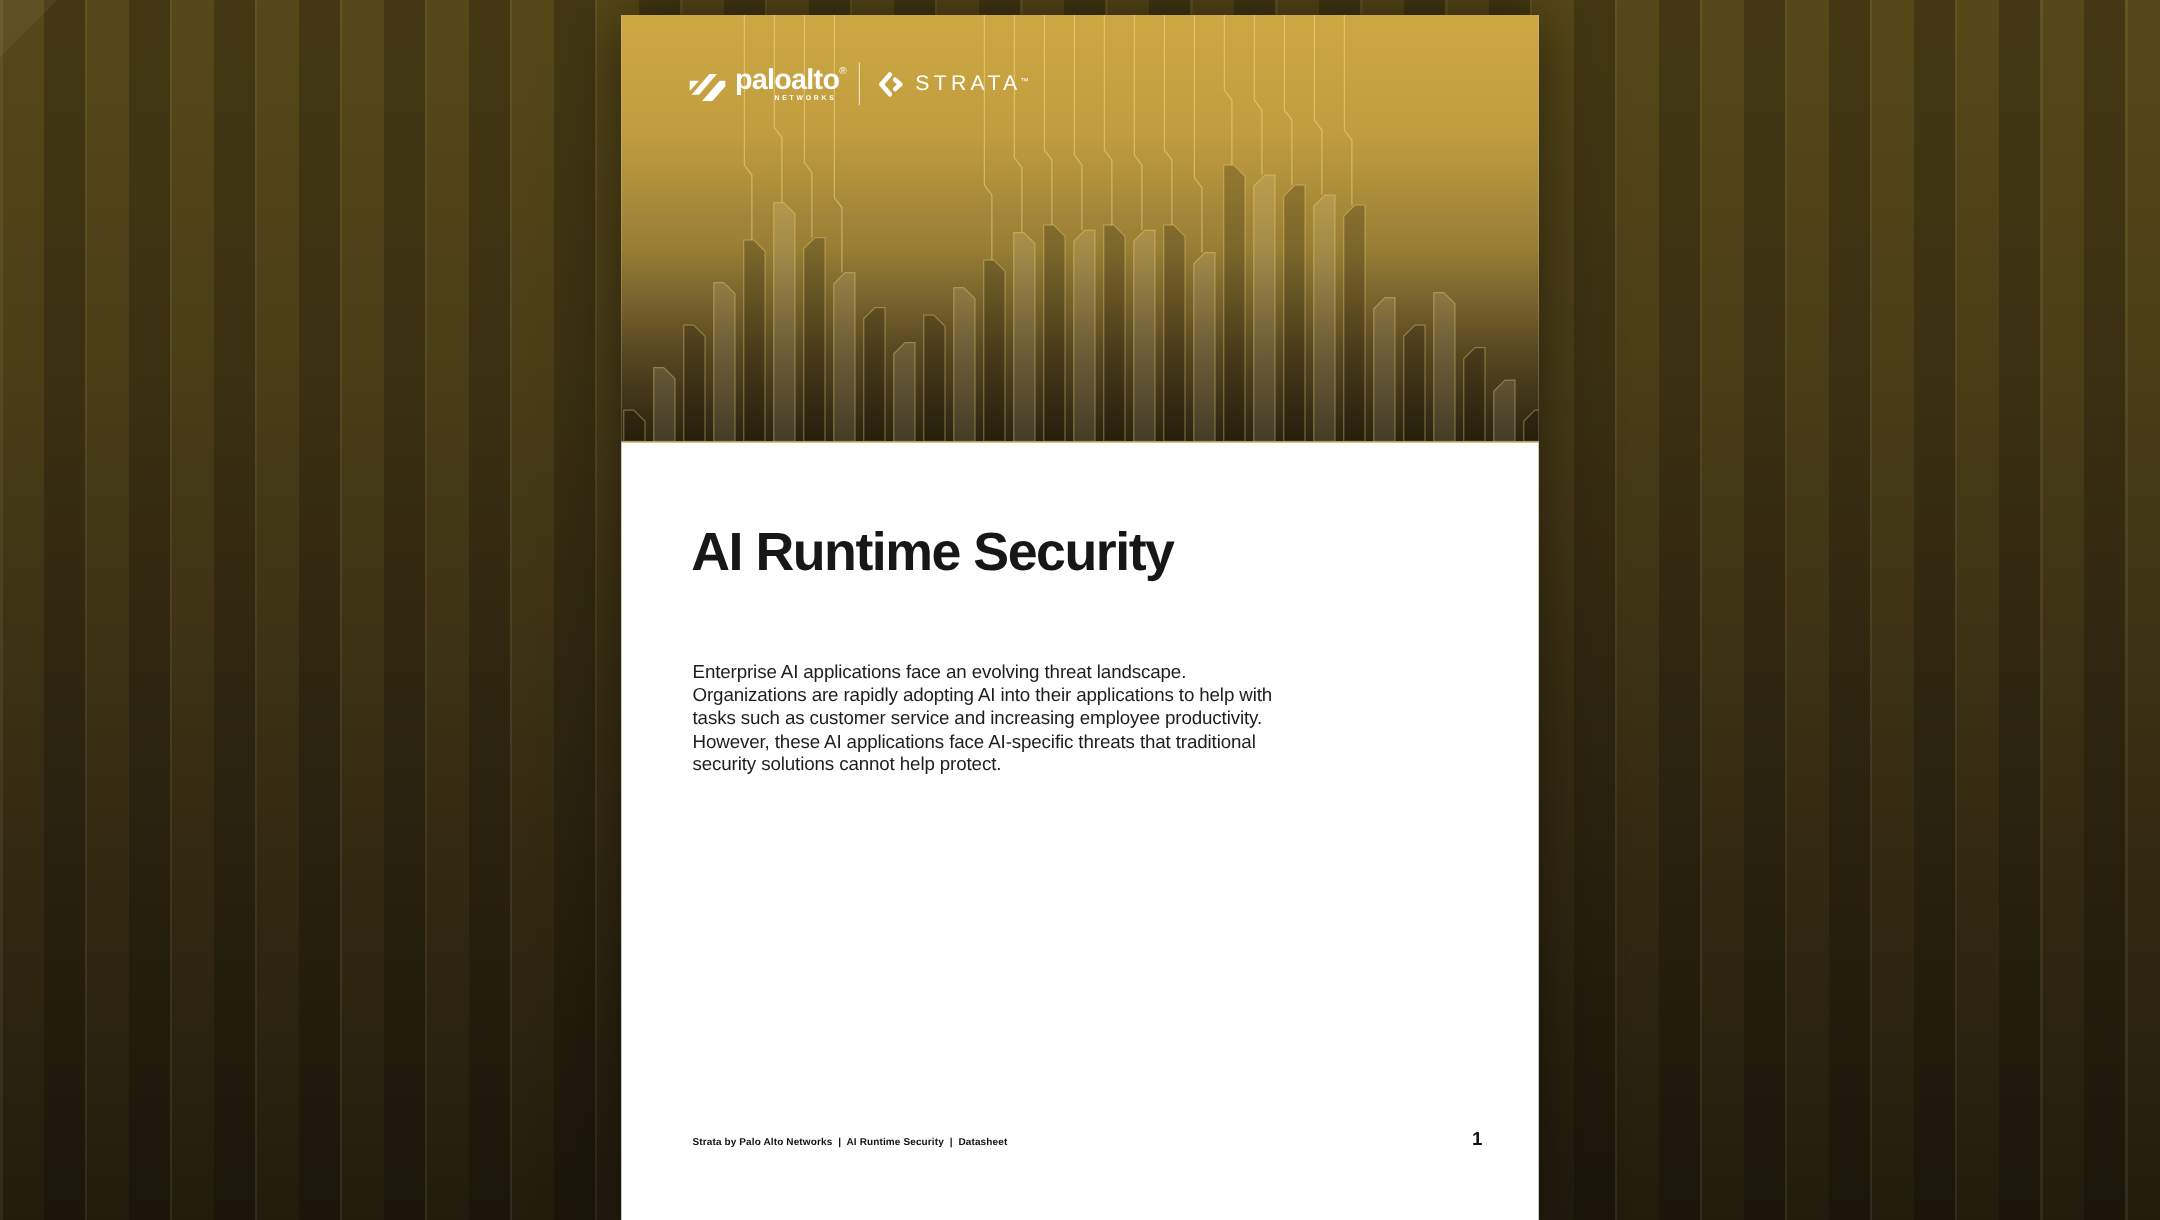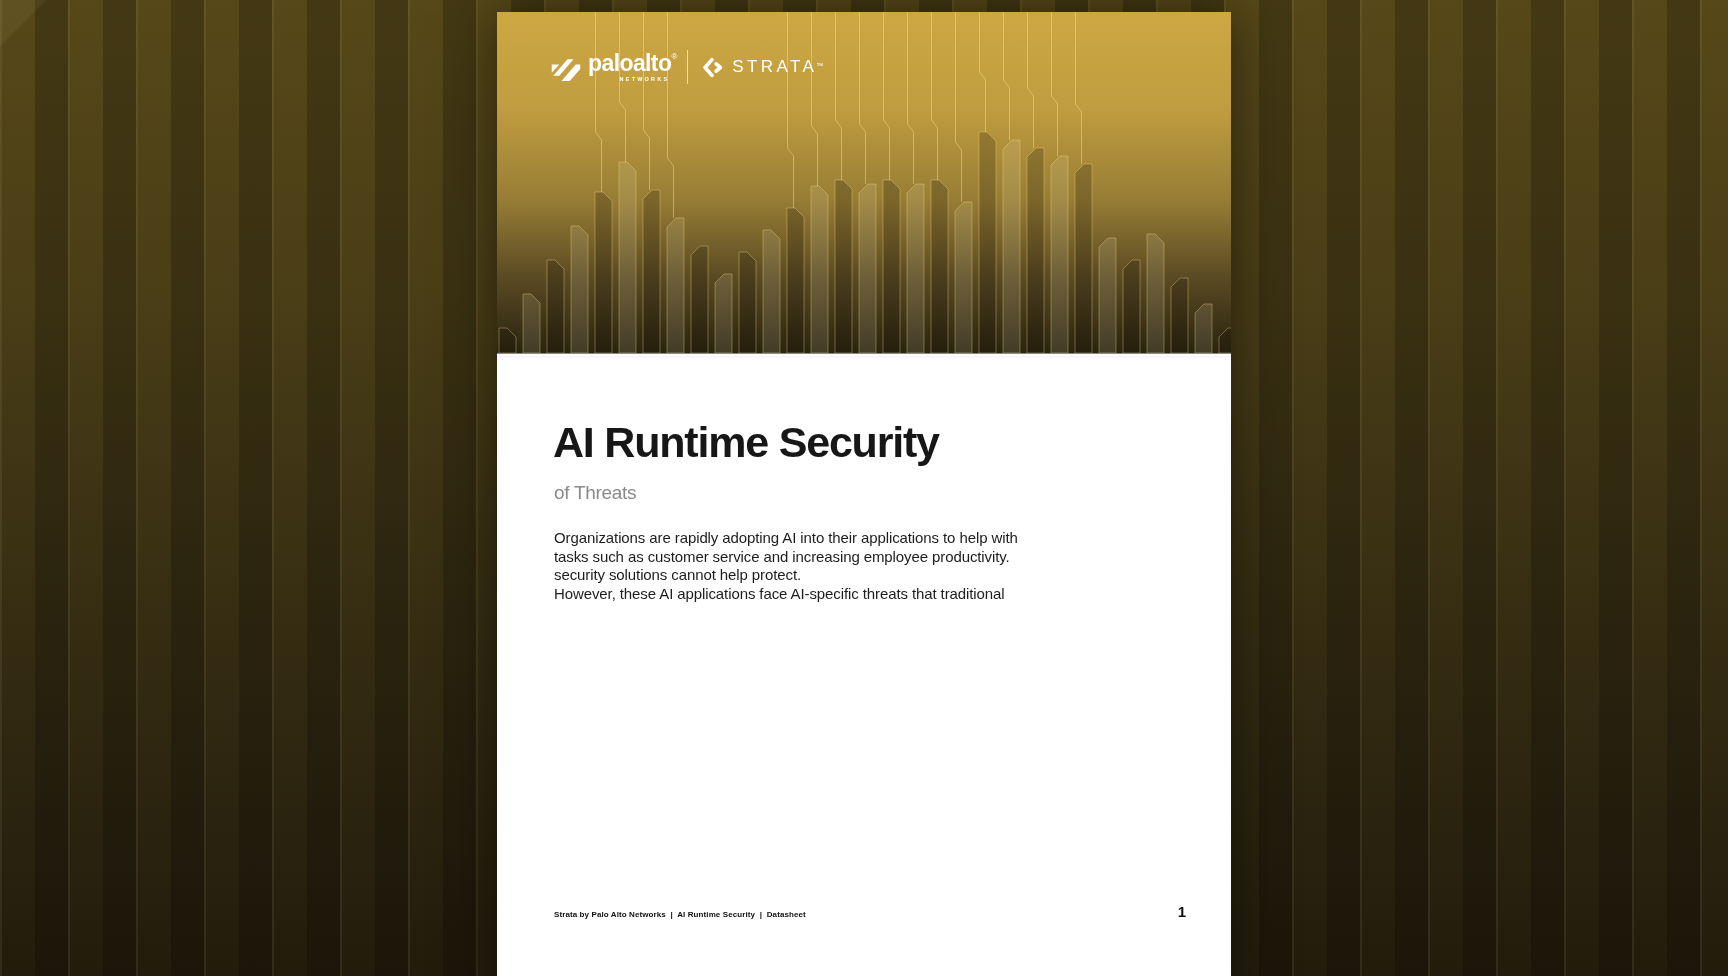--- a/index.html
+++ b/index.html
@@ -155,28 +155,28 @@
         <span class="strata-word">STRATA</span>
           <span class="strata-tm">™</span>
       </div>
     </div>
   </div>
 
   <div class="doc-content">
     <h1 class="page-title">AI Runtime Security</h1>
 
     <h2 class="page-subtitle">
-      <span>of Threats</span>
     </h2>
 
     <p class="intro">
+      <span>Enterprise AI applications face an evolving threat landscape.</span>
       <span>Organizations are rapidly adopting AI into their applications to help with</span>
       <span>tasks such as customer service and increasing employee productivity.</span>
+      <span>However, these AI applications face AI-specific threats that traditional</span>
       <span>security solutions cannot help protect.</span>
-      <span>However, these AI applications face AI-specific threats that traditional</span>
     </p>
 
     <div class="doc-footer">
       <span class="footer-breadcrumb">Strata by Palo Alto Networks  |  AI Runtime Security  |  Datasheet</span>
       <span class="page-number">1</span>
     </div>
   </div>
 
 </div>
 

